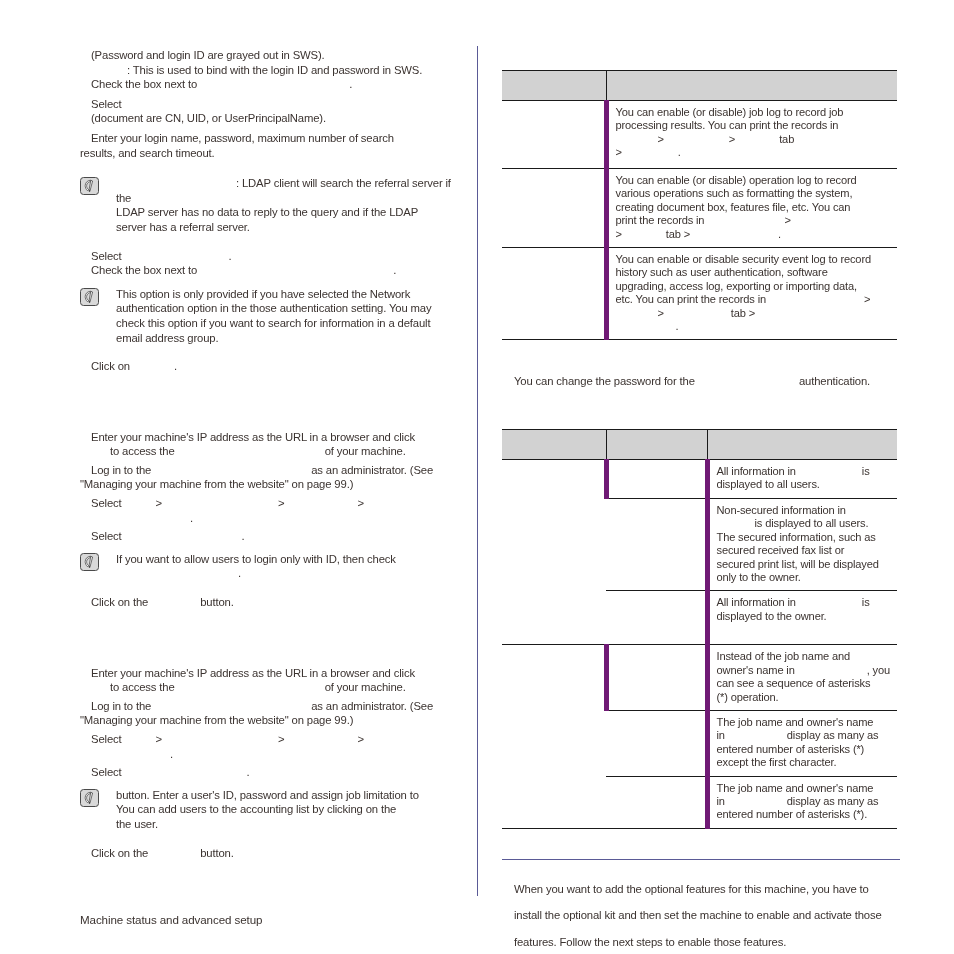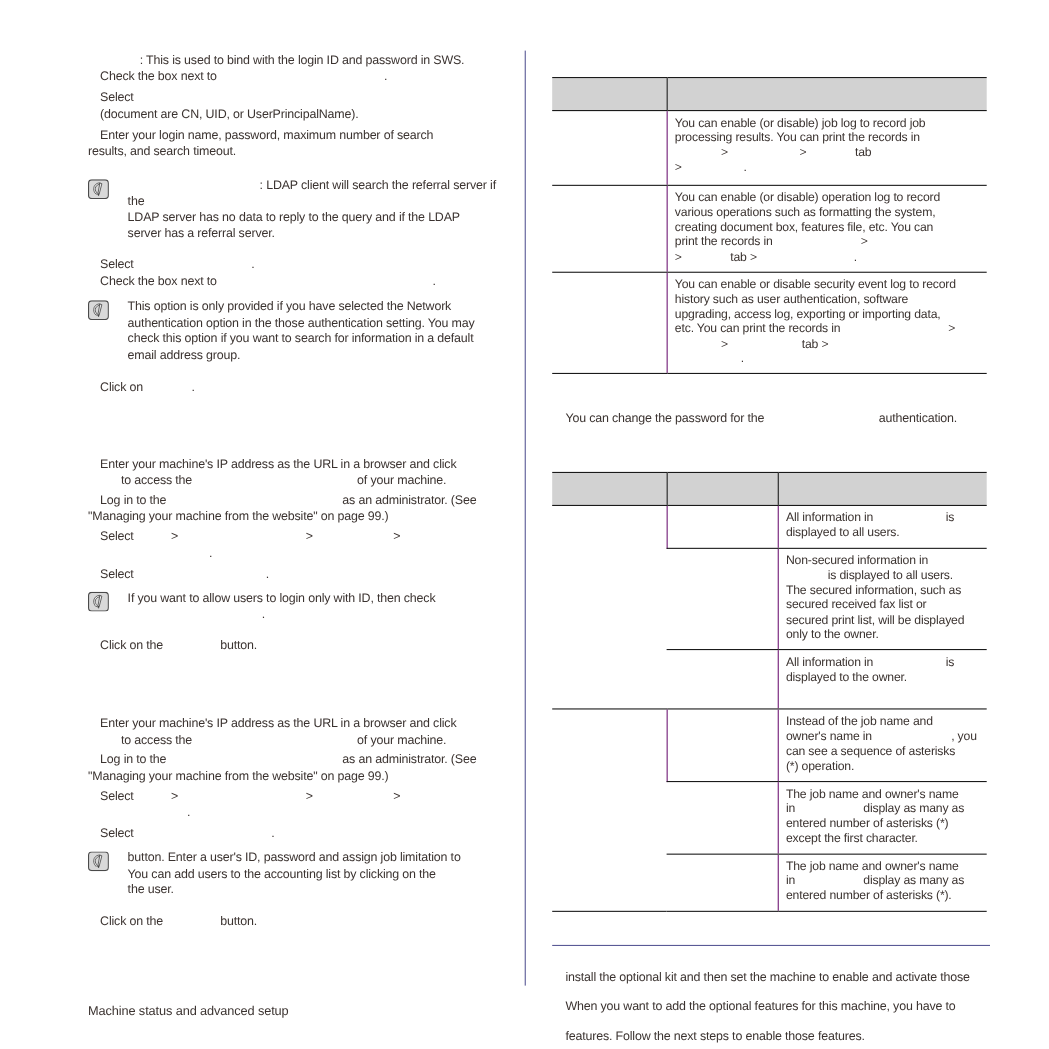--- a/index.html
+++ b/index.html
@@ -95,21 +95,21 @@
     padding: 5px 6px 6px 7px;
     text-align: left;
     font-weight: normal;
     letter-spacing: -0.15px;
   }
   table.doc-table thead th {
     background: #d2d2d2;
     height: 18px;
   }
   table.doc-table tbody tr td + td {
-    border-left: 1px solid #701a75;
+    border-left: 5px solid #701a75;
   }
   table.doc-table thead th + th {
     border-left: 1px solid #1a1a1a;
   }
   table.doc-table td p,
   table.doc-table th p {
     margin: 0;
   }
 
   .t1 col.c1 { width: 104px; }
@@ -146,20 +146,21 @@
 </head>
 <body>
 
 <div class="page">
 
   <div class="col-divider"></div>
 
   <div class="left-col">
 
     <div>
+      <p class="para indent-1">(Password and login ID are grayed out in SWS).</p>
       <p class="para" style="padding-left:47px;">: This is used to bind with the login ID and password in SWS.</p>
       <p class="para indent-1"><span>Check the box next to</span><span class="blank" style="width:152px;"></span><span>.</span></p>
       <p class="para indent-1" style="margin-top:5px;">Select</p>
       <p class="para indent-1">(document are CN, UID, or UserPrincipalName).</p>
       <p class="para indent-1" style="margin-top:5px;">Enter your login name, password, maximum number of search</p>
       <p class="para">results, and search timeout.</p>
     </div>
 
     <div class="gap-md"></div>
 
@@ -401,22 +402,22 @@
       </tbody>
     </table>
 
     <div style="height:30px;"></div>
 
     <hr class="section-rule">
 
     <div style="height:10px;"></div>
 
     <div>
+      <p class="mid-para">When you want to add the optional features for this machine, you have to</p>
       <p class="mid-para">install the optional kit and then set the machine to enable and activate those</p>
-      <p class="mid-para">When you want to add the optional features for this machine, you have to</p>
       <p class="mid-para">features. Follow the next steps to enable those features.</p>
     </div>
 
   </div>
 
   <div class="footer">Machine status and advanced setup</div>
 
 </div>
 
 </body></html>

